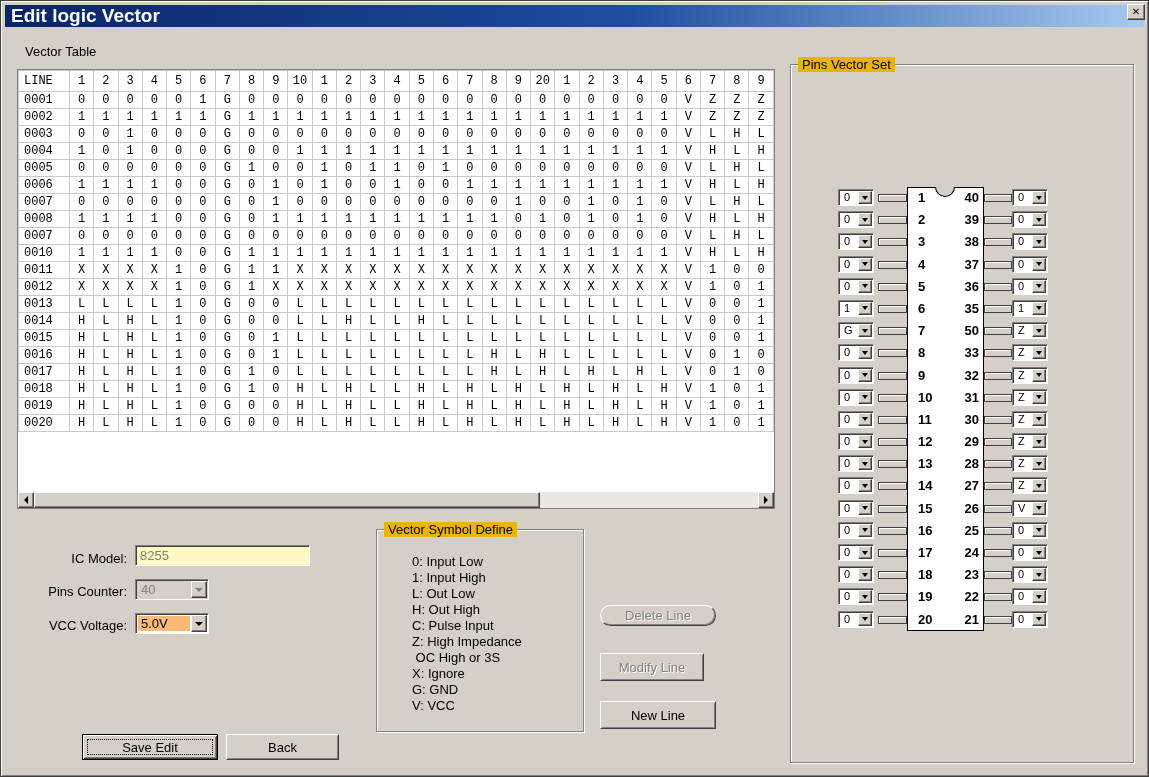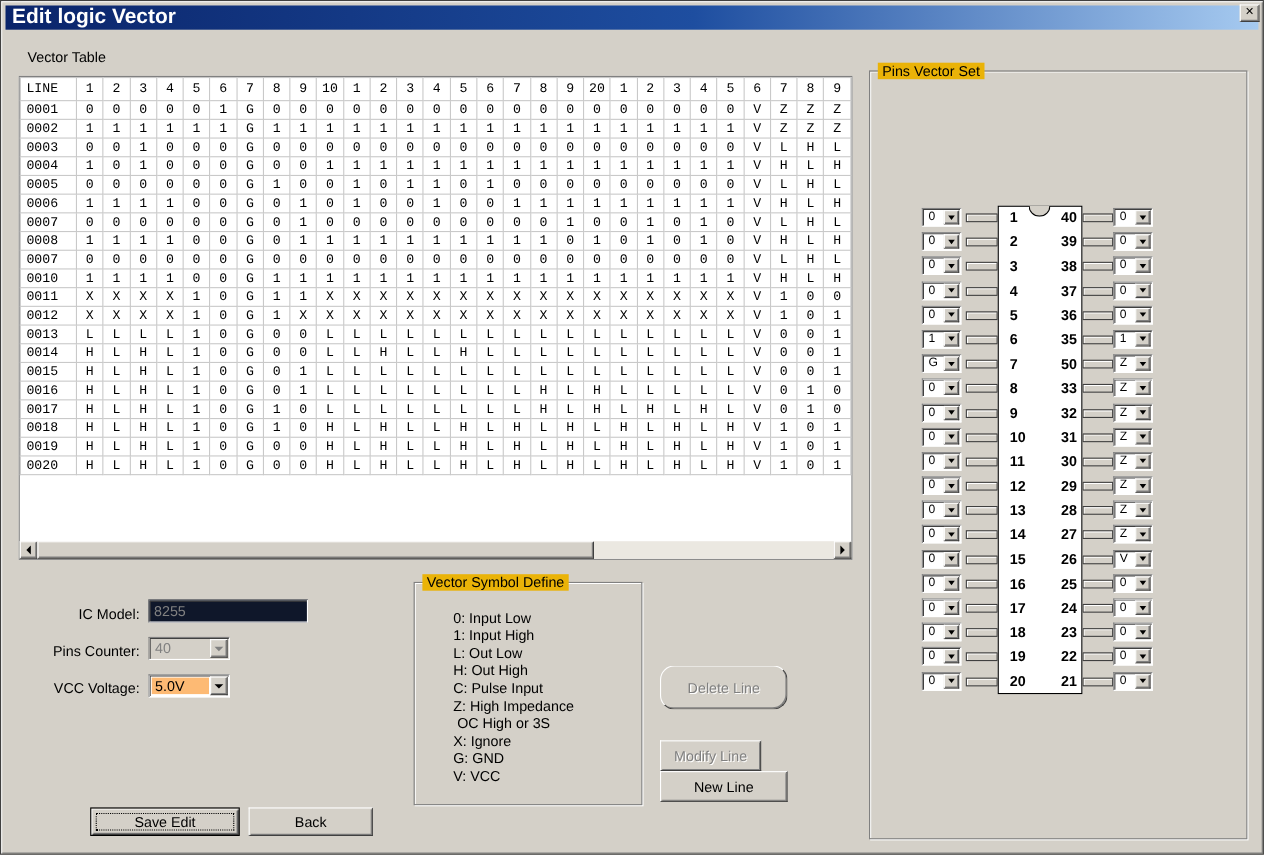--- a/index.html
+++ b/index.html
@@ -850,21 +850,21 @@
           <span class="tri-left"></span>
         </div>
       <div class="scroll-thumb raised"></div>
       <div class="scroll-btn right raised">
           <span class="tri-right"></span>
         </div>
     </div>
   </div>
 
   <div class="fld-label" style="left:26px; top:550px;">IC Model:</div>
-  <div class="textbox sunken" style="left:134px; top:544px; width:145px; background:#0f172a; color:#808080;">8255</div>
+  <div class="textbox sunken" style="left:134px; top:544px; width:175px; background:#fef9c3; color:#808080;">8255</div>
 
   <div class="fld-label" style="left:26px; top:583px;">Pins Counter:</div>
   <div class="combo sunken disabled" style="left:134px; top:578px; width:74px;">
     <span class="val">40</span>
     <span class="drop raised">
         <span class="tri-down"></span>
       </span>
   </div>
 
   <div class="fld-label" style="left:26px; top:617px;">VCC Voltage:</div>
@@ -885,22 +885,22 @@
         <div class="sym-line">H: Out High</div>
         <div class="sym-line">C: Pulse Input</div>
         <div class="sym-line">Z: High Impedance</div>
         <div class="sym-line"> OC High or 3S</div>
         <div class="sym-line">X: Ignore</div>
         <div class="sym-line">G: GND</div>
         <div class="sym-line">V: VCC</div>
       </div>
   </div>
 
-  <div class="btn disabled" style="left:599px; top:604px; width:116px; height:40px;border-radius:13px;">Delete Line</div>
-  <div class="btn disabled" style="left:599px; top:672px; width:92px; height:28px;">Modify Line</div>
+  <div class="btn disabled" style="left:599px; top:604px; width:116px; height:21px;border-radius:13px;">Delete Line</div>
+  <div class="btn disabled" style="left:599px; top:652px; width:104px; height:28px;">Modify Line</div>
   <div class="btn" style="left:599px; top:700px; width:116px; height:28px;">New Line</div>
 
   <div class="btn default" style="left:81px; top:733px; width:136px; height:26px;">
     <span class="focus-rect"></span>
     <span>Save Edit</span>
   </div>
   <div class="btn" style="left:225px; top:733px; width:113px; height:26px;">Back</div>
 
   <div class="group pins-group">
     <span class="group-title">Pins Vector Set</span>

